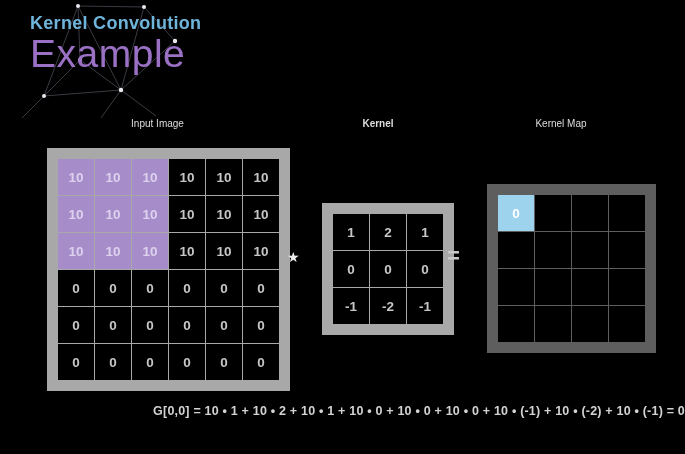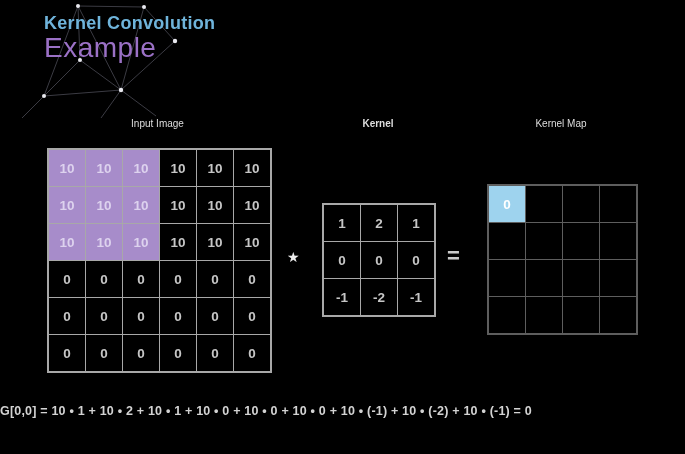--- a/index.html
+++ b/index.html
@@ -23,34 +23,34 @@
     top: 0;
     width: 230px;
     height: 122px;
   }
   .constellation line { stroke: #3b3b43; stroke-width: 1; }
   .constellation circle { fill: #e9e9ef; }
 
   
   .title-block {
     position: absolute;
-    left: 44px;
+    left: 30px;
     top: 13px;
   }
   .title-block h1 {
     margin: 0;
     font-size: 18px;
     font-weight: 700;
     letter-spacing: 0.3px;
     color: var(--accent_blue, #6fb4db);
     line-height: 1.15;
   }
   .title-block h2 {
     margin: 0;
-    font-size: 28px;
+    font-size: 39px;
     font-weight: 400;
     letter-spacing: 0.5px;
     color: var(--accent_purple, #9b71c6);
     line-height: 1.0;
   }
 
   
   .section-label {
     position: absolute;
     top: 118px;
@@ -60,21 +60,21 @@
   }
   #label-input   { left: 47px;  width: 221px; }
   #label-kernel  { left: 322px; width: 112px; font-weight: bold; }
   #label-feature { left: 487px; width: 148px; }
 
   
   .grid {
     position: absolute;
     display: grid;
     gap: 1px;
-    padding: 2px;
+    padding: 11px;
   }
   .grid .cell {
     background: #000;
     display: flex;
     align-items: center;
     justify-content: center;
     font-size: 13.5px;
     font-weight: 700;
     color: #c6c6c6;
   }
@@ -121,21 +121,21 @@
     font-weight: 700;
     color: #c9c9c9;
   }
 
   
   .formula {
     position: absolute;
     left: 0;
     right: 0;
     top: 404px;
-    text-align: left;
+    text-align: right;
     font-size: 12.5px;
     font-weight: 700;
     letter-spacing: 0.2px;
     color: #d3d3d3;
     white-space: nowrap;
   }
 </style>
 </head>
 <body>
 

